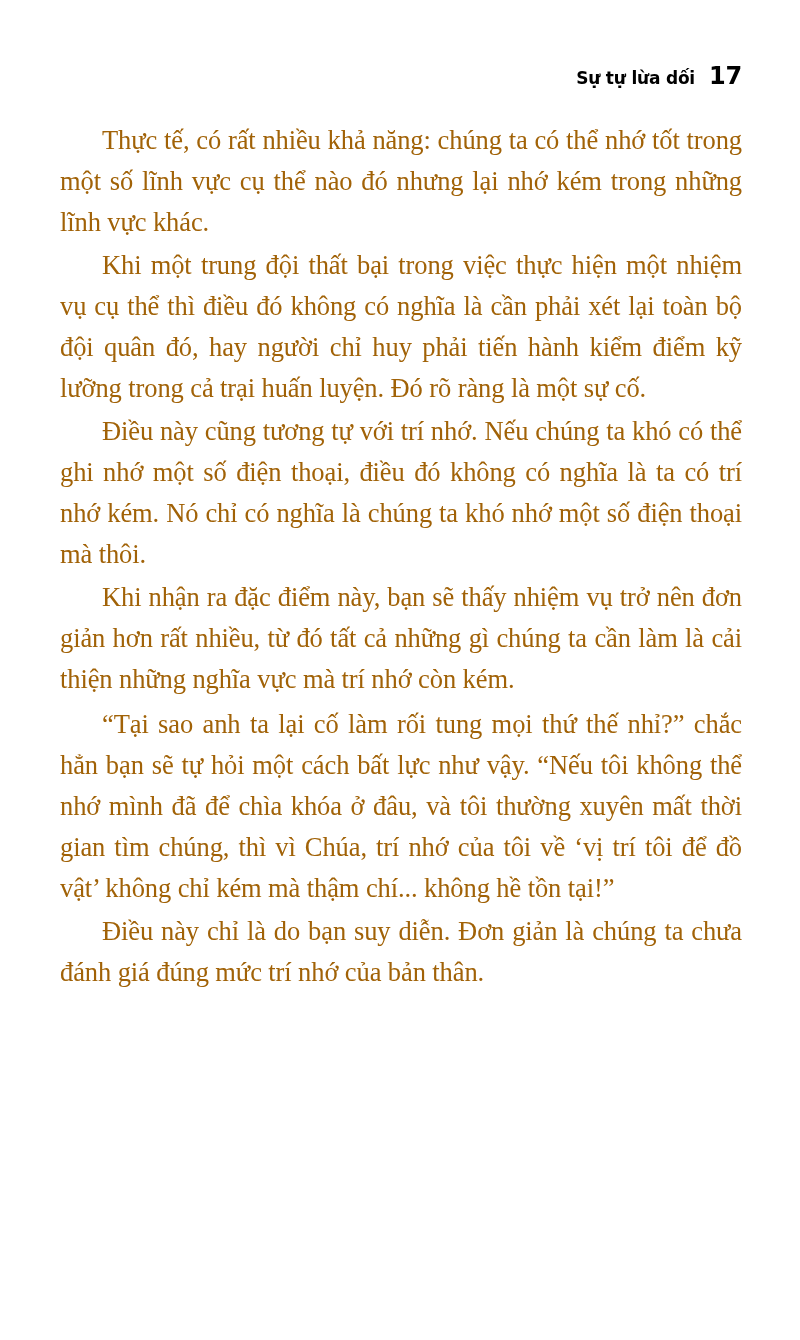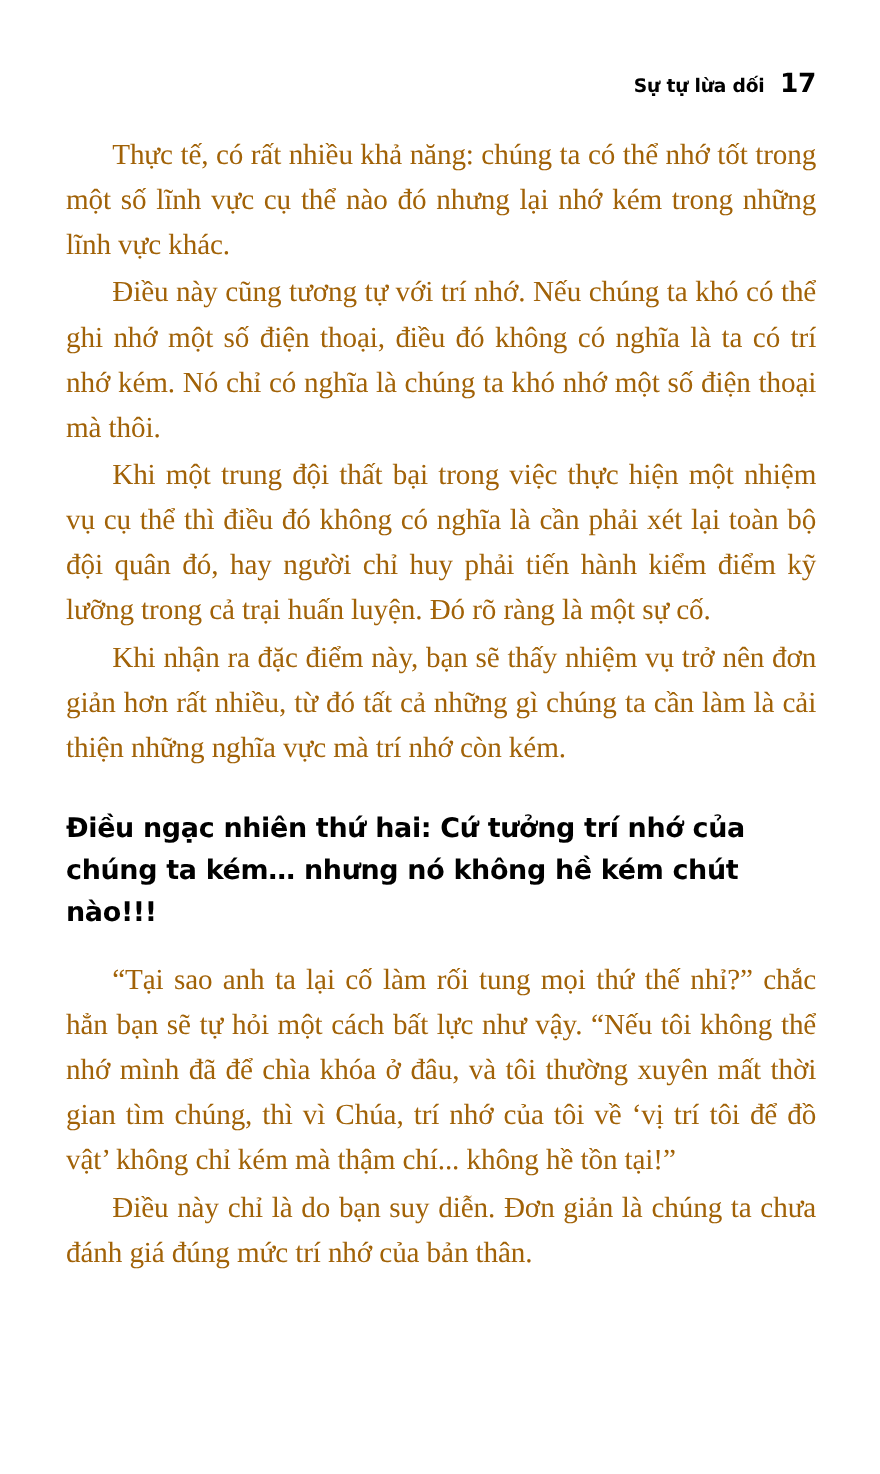--- a/index.html
+++ b/index.html
@@ -77,24 +77,23 @@
 <div class="page">
 
   <div class="running-head">
     <span class="chapter-title">Sự tự lừa dối</span>
     <span class="page-number">17</span>
   </div>
 
   <div class="body-block">
 
     <p class="para">Thực tế, có rất nhiều khả năng: chúng ta có thể nhớ tốt trong một số lĩnh vực cụ thể nào đó nhưng lại nhớ kém trong những lĩnh vực khác.</p>
+    <p class="para">Khi một trung đội thất bại trong việc thực hiện một nhiệm vụ cụ thể thì điều đó không có nghĩa là cần phải xét lại toàn bộ đội quân đó, hay người chỉ huy phải tiến hành kiểm điểm kỹ lưỡng trong cả trại huấn luyện. Đó rõ ràng là một sự cố.</p>
     <p class="para">Điều này cũng tương tự với trí nhớ. Nếu chúng ta khó có thể ghi nhớ một số điện thoại, điều đó không có nghĩa là ta có trí nhớ kém. Nó chỉ có nghĩa là chúng ta khó nhớ một số điện thoại mà thôi.</p>
-    <p class="para">Khi một trung đội thất bại trong việc thực hiện một nhiệm vụ cụ thể thì điều đó không có nghĩa là cần phải xét lại toàn bộ đội quân đó, hay người chỉ huy phải tiến hành kiểm điểm kỹ lưỡng trong cả trại huấn luyện. Đó rõ ràng là một sự cố.</p>
     <p class="para last-of-block">Khi nhận ra đặc điểm này, bạn sẽ thấy nhiệm vụ trở nên đơn giản hơn rất nhiều, từ đó tất cả những gì chúng ta cần làm là cải thiện những nghĩa vực mà trí nhớ còn kém.</p>
 
-    <h2 class="subhead">Điều ngạc nhiên thứ hai: Cứ tưởng trí nhớ của chúng ta kém… nhưng nó không hề kém chút nào!!!</h2>
 
     <p class="para">“Tại sao anh ta lại cố làm rối tung mọi thứ thế nhỉ?” chắc hẳn bạn sẽ tự hỏi một cách bất lực như vậy. “Nếu tôi không thể nhớ mình đã để chìa khóa ở đâu, và tôi thường xuyên mất thời gian tìm chúng, thì vì Chúa, trí nhớ của tôi về ‘vị trí tôi để đồ vật’ không chỉ kém mà thậm chí... không hề tồn tại!”</p>
     <p class="para">Điều này chỉ là do bạn suy diễn. Đơn giản là chúng ta chưa đánh giá đúng mức trí nhớ của bản thân.</p>
 
   </div>
 
 </div>
 
 </body></html>

